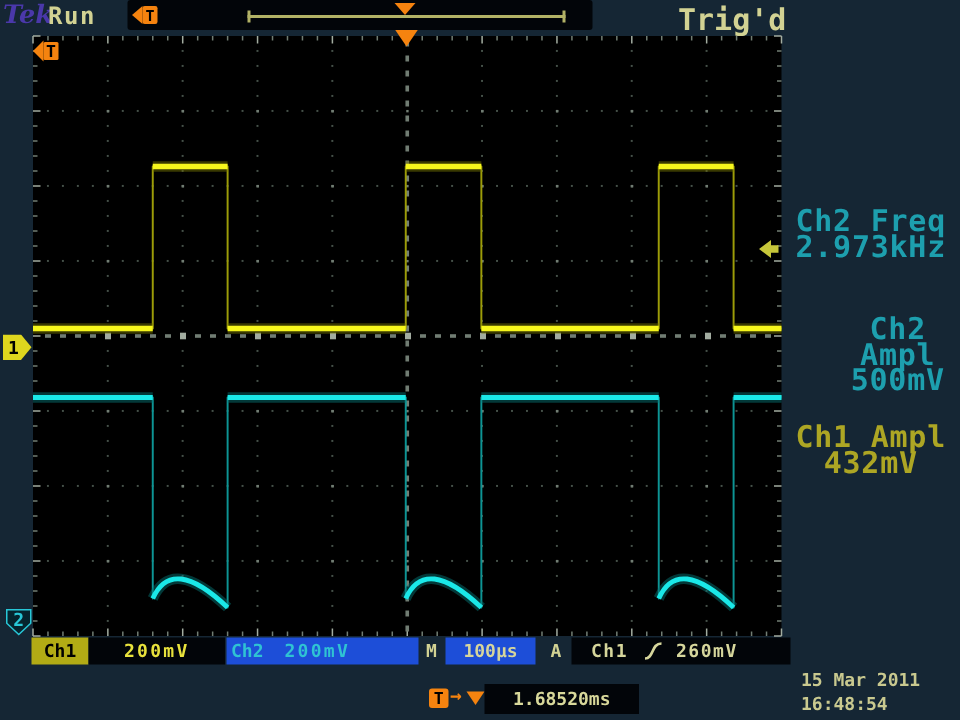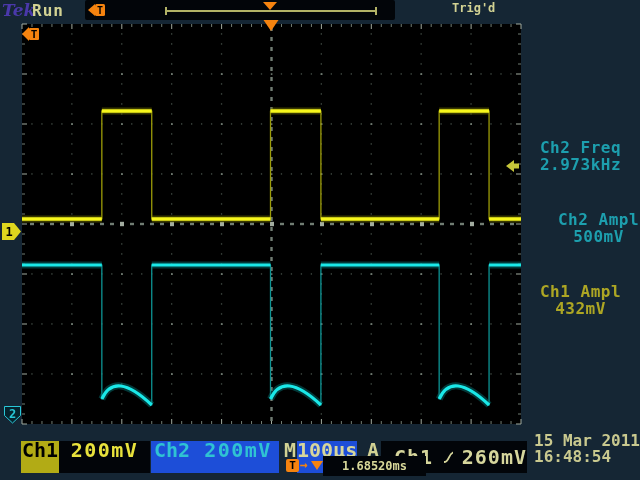--- a/index.html
+++ b/index.html
@@ -9,62 +9,62 @@
     background:#152634;
     font-family:"DejaVu Sans Mono", monospace; font-weight:bold;
     -webkit-font-smoothing:none;
   }
   .abs { position:absolute; }
 
   
   .tek-logo { left:2px; top:0px; font:italic bold 17px "DejaVu Serif", serif; color:#4a38aa; }
   .run-label { left:32px; top:1px; font-size:16px; color:#d2d293; letter-spacing:1px; }
   .top-strip { left:85px; top:0px; width:310px; height:20px; background:#020509; border-radius:2px; }
-  .trigd-label { left:452px; top:1px; font-size:12px; color:#d2d293; }
+  .trigd-label { left:452px; top:1px; font-size:20px; color:#d2d293; }
   .rec-t-icon { left:88px; top:2px; }
   .rec-line { left:165px; top:10px; width:212px; height:2px; background:#b2b266; }
   .rec-line::before, .rec-line::after { content:""; position:absolute; top:-3px; width:2px; height:8px; background:#b2b266; }
   .rec-line::before { left:0; } .rec-line::after { right:0; }
   .rec-tri { left:263px; top:2px; width:0; height:0;
     border-left:7px solid transparent; border-right:7px solid transparent; border-top:8px solid #f5830f; }
 
   
   .graticule { left:22px; top:24px; width:499px; height:400px; background:#000; }
   .graticule svg { overflow:visible; display:block; }
 
   .ch1-marker { left:2px; top:223px; }
   .ch2-marker { left:4px; top:406px; }
 
   
-  .meas { left:521px; width:119px; text-align:center; font-size:16px; line-height:17px; letter-spacing:0.5px; }
+  .meas { left:521px; width:119px; text-align:center; font-size:20px; line-height:17px; letter-spacing:0.5px; }
   .meas-freq { top:139px; } .meas-amp2 { top:211px;padding-left:36px; } .meas-amp1 { top:283px; }
   .meas-cyan { color:#1d9fae; } .meas-yellow { color:#ada624; }
 
   
-  .bar1 { top:425px; height:32px; font-size:20px; line-height:18px;margin-top:16px; }
+  .bar1 { top:425px; height:18px; font-size:12px; line-height:18px; }
   .ch1-scale-label { left:21px; width:38px; background:#b2ab15; color:#000; text-align:center; }
   .ch1-scale-box { left:59px; width:91px; background:#020509; color:#e8e23c; text-align:center; letter-spacing:1.5px; }
   .ch2-scale-box { left:151px; width:128px; background:#1d4ed8; color:#2fc3d3; display:flex; }
   .ch2-scale-box .lab { padding-left:3px; }
   .ch2-scale-box .val { margin-left:14px; letter-spacing:1.5px; }
   .m-label { left:284px; color:#d2d293; }
   .m-box { left:297px; width:60px; background:#1d4ed8; color:#d6d69c; text-align:center; }
   .a-label { left:367px; color:#d2d293; }
   .trig-box { left:381px; width:146px; background:#020509; color:#d6d69c; display:flex; align-items:center; padding-left:13px; letter-spacing:1px; }
   .trig-box .slope { margin:0 9px 0 10px; }
 
   
   .t-icon2 { left:286px; top:459px; width:13px; height:13px; background:#f5830f; color:#000;
     font-size:11px; line-height:13px; text-align:center; border-radius:2px; }
   .t-arrow { left:300px; top:457px; color:#f5830f; font-size:13px; }
   .t-tri { left:311px; top:461px; width:0; height:0;
     border-left:6px solid transparent; border-right:6px solid transparent; border-top:9px solid #f5830f; }
   .delay-box { left:323px; top:456px; width:103px; height:20px; background:#020509; color:#d8d89a;
     font-size:12px; line-height:20px; text-align:center; }
-  .datetime { left:534px; top:433px; color:#c9c98f; font-size:16px; line-height:16px; }
+  .datetime { left:534px; top:445px; color:#c9c98f; font-size:12px; line-height:16px; }
 </style>
 </head>
 <body>
 
 <div id="screen">
 
   <span class="abs tek-logo">Tek</span>
   <span class="abs run-label">Run</span>
 
   <div class="abs top-strip"></div>

